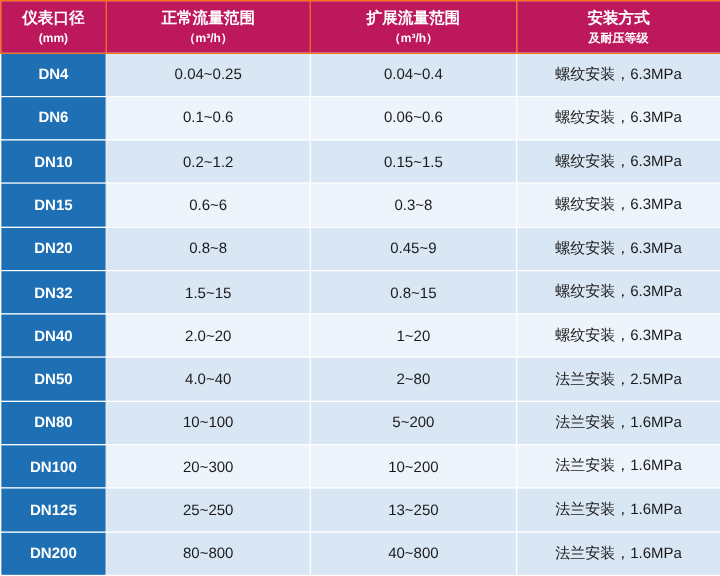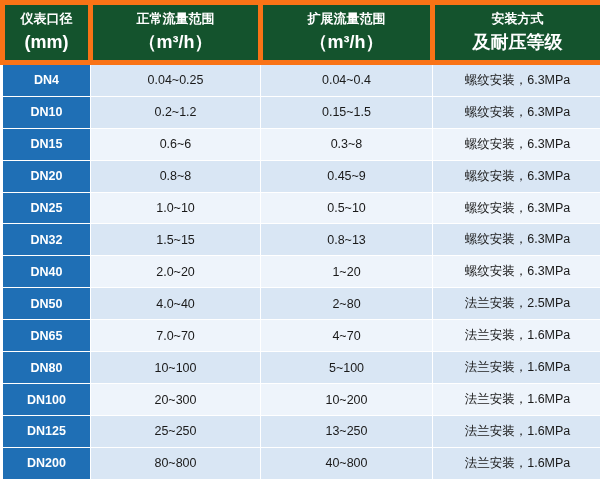--- a/index.html
+++ b/index.html
@@ -18,33 +18,33 @@
     width: 600px;
     height: 480px;
     table-layout: fixed;
   }
   #spec-table col.c0 { width: 88px; }
   #spec-table col.c1 { width: 170px; }
   #spec-table col.c2 { width: 172px; }
   #spec-table col.c3 { width: 170px; }
 
   #spec-table th {
-    background: #14532d;
+    background: #be185d;
     color: #ffffff;
     font-size: 13px;
     font-weight: bold;
     text-align: center;
     vertical-align: middle;
-    border: 5px solid #f97316;
+    border: 1px solid #f97316;
     line-height: 1.5;
     padding: 4px 2px;
   }
   #spec-table th .sub {
     display: block;
-    font-size: 18px;
+    font-size: 10px;
     font-weight: bold;
   }
 
   #spec-table td {
     border: 1px solid #ffffff;
     text-align: center;
     vertical-align: middle;
     font-size: 12.5px;
     color: #1a1a1a;
     height: 26px;
@@ -92,72 +92,66 @@
       </th>
     </tr>
   </thead>
   <tbody id="table-body">
       <tr class="odd">
         <td class="dn">DN4</td>
         <td class="data">0.04~0.25</td>
         <td class="data">0.04~0.4</td>
         <td class="install">螺纹安装，6.3MPa</td>
       </tr>
+      <tr class="even">
+        <td class="dn">DN6</td>
+        <td class="data">0.1~0.6</td>
+        <td class="data">0.06~0.6</td>
+        <td class="install">螺纹安装，6.3MPa</td>
+      </tr>
       <tr class="odd">
         <td class="dn">DN10</td>
         <td class="data">0.2~1.2</td>
         <td class="data">0.15~1.5</td>
         <td class="install">螺纹安装，6.3MPa</td>
       </tr>
       <tr class="even">
         <td class="dn">DN15</td>
         <td class="data">0.6~6</td>
         <td class="data">0.3~8</td>
         <td class="install">螺纹安装，6.3MPa</td>
       </tr>
       <tr class="odd">
         <td class="dn">DN20</td>
         <td class="data">0.8~8</td>
         <td class="data">0.45~9</td>
         <td class="install">螺纹安装，6.3MPa</td>
       </tr>
-      <tr class="even">
-        <td class="dn">DN25</td>
-        <td class="data">1.0~10</td>
-        <td class="data">0.5~10</td>
-        <td class="install">螺纹安装，6.3MPa</td>
-      </tr>
       <tr class="odd">
         <td class="dn">DN32</td>
         <td class="data">1.5~15</td>
-        <td class="data">0.8~13</td>
+        <td class="data">0.8~15</td>
         <td class="install">螺纹安装，6.3MPa</td>
       </tr>
       <tr class="even">
         <td class="dn">DN40</td>
         <td class="data">2.0~20</td>
         <td class="data">1~20</td>
         <td class="install">螺纹安装，6.3MPa</td>
       </tr>
       <tr class="odd">
         <td class="dn">DN50</td>
         <td class="data">4.0~40</td>
         <td class="data">2~80</td>
         <td class="install">法兰安装，2.5MPa</td>
       </tr>
-      <tr class="even">
-        <td class="dn">DN65</td>
-        <td class="data">7.0~70</td>
-        <td class="data">4~70</td>
-        <td class="install">法兰安装，1.6MPa</td>
-      </tr>
       <tr class="odd">
         <td class="dn">DN80</td>
         <td class="data">10~100</td>
-        <td class="data">5~100</td>
+        <td class="data">5~200</td>
         <td class="install">法兰安装，1.6MPa</td>
       </tr>
       <tr class="even">
         <td class="dn">DN100</td>
         <td class="data">20~300</td>
         <td class="data">10~200</td>
         <td class="install">法兰安装，1.6MPa</td>
       </tr>
       <tr class="odd">
         <td class="dn">DN125</td>

